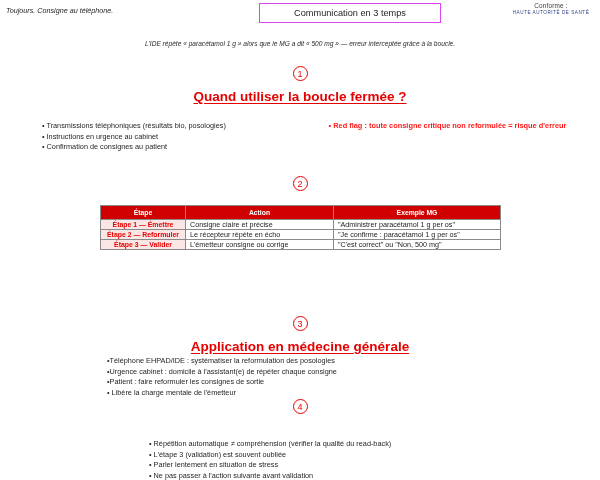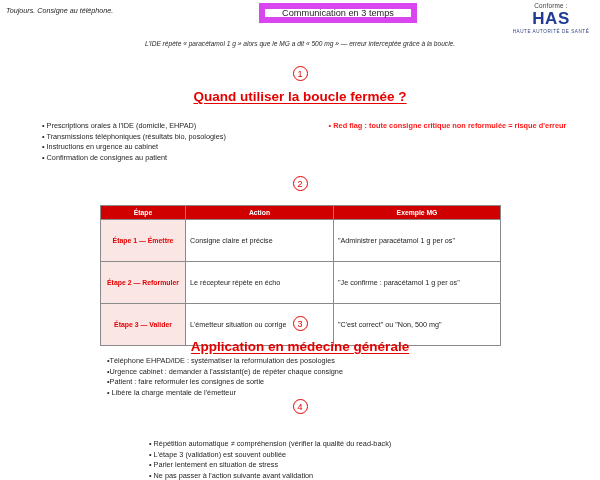--- a/index.html
+++ b/index.html
@@ -27,22 +27,22 @@
     left: 6px; top: 5px;
     font-size: 7.2px;
     font-style: italic;
     line-height: 11px;
     color: #262626;
     white-space: nowrap;
   }
   .title-box {
     position: absolute;
     left: 259px; top: 3px;
-    width: 158px; height: 20px;
-    border: 6px solid #d946ef;
+    width: 182px; height: 20px;
+    border: 1px solid #d946ef;
     background: #ffffff;
     display: flex;
     align-items: center;
     justify-content: center;
     font-size: 9.2px;
     color: #1d1d1d;
     box-sizing: border-box;
   }
   .has-logo {
     position: absolute;
@@ -132,21 +132,21 @@
   .tbl {
     position: absolute;
     left: 100px; top: 205px;
     width: 400px;
     border-collapse: collapse;
     table-layout: fixed;
     font-size: 7.2px;
   }
   .tbl th, .tbl td {
     border: 1px solid #8a8a8a;
-    padding: 16px 4px;
+    padding: 0 4px;
     vertical-align: middle;
   }
   .tbl th {
     background: #d10000;
     color: #ffffff;
     font-weight: bold;
     text-align: center;
     font-size: 6.8px;
     padding: 3px 2px;
   }
@@ -171,39 +171,32 @@
   <div class="intro-lines">
     <div>Toujours. Consigne au téléphone.</div>
   </div>
 
   <div class="title-box">
     <span>Communication en 3 temps</span>
   </div>
 
   <div class="has-logo">
     <div class="has-conforme">Conforme :</div>
-    <div class="has-mark">
-      <span>H</span><span>A</span><span>S</span>
-      <span class="has-swoosh">
-        
-      </span>
-    </div>
     <div class="has-sub">HAUTE AUTORITÉ DE SANTÉ</div>
   </div>
 
   <div class="italic-example">L'IDE répète « paracétamol 1 g » alors que le MG a dit « 500 mg » — erreur interceptée grâce à la boucle.</div>
 </div>
 
 <div class="sec" style="top:63px;">
   <span class="sec-num">1</span>
   <span class="sec-title">Quand utiliser la boucle fermée ?</span>
 </div>
 
 <div class="bullets" style="left:42px; top:121px;">
-  <div>• Prescriptions orales à l'IDE (domicile, EHPAD)</div>
   <div>• Transmissions téléphoniques (résultats bio, posologies)</div>
   <div>• Instructions en urgence au cabinet</div>
   <div>• Confirmation de consignes au patient</div>
 </div>
 
 <div class="redflag">• Red flag : toute consigne critique non reformulée = risque d'erreur</div>
 
 <div class="sec" style="top:173px;">
   <span class="sec-num">2</span>
 </div>
@@ -227,34 +220,34 @@
       <td class="cell">Consigne claire et précise</td>
       <td class="cell">"Administrer paracétamol 1 g per os"</td>
     </tr>
     <tr>
       <td class="step">Étape 2 — Reformuler</td>
       <td class="cell">Le récepteur répète en écho</td>
       <td class="cell">"Je confirme : paracétamol 1 g per os"</td>
     </tr>
     <tr>
       <td class="step">Étape 3 — Valider</td>
-      <td class="cell">L'émetteur situation ou corrige</td>
+      <td class="cell">L'émetteur consigne ou corrige</td>
       <td class="cell">"C'est correct" ou "Non, 500 mg"</td>
     </tr>
   </tbody>
 </table>
 
 <div class="sec" style="top:313px;">
   <span class="sec-num">3</span>
   <span class="sec-title">Application en médecine générale</span>
 </div>
 
 <div class="bullets" style="left:107px; top:356px;">
   <div>•Téléphone EHPAD/IDE : systématiser la reformulation des posologies</div>
-  <div>•Urgence cabinet : demander à l'assistant(e) de répéter chaque consigne</div>
+  <div>•Urgence cabinet : domicile à l'assistant(e) de répéter chaque consigne</div>
   <div>•Patient : faire reformuler les consignes de sortie</div>
   <div>• Libère la charge mentale de l'émetteur</div>
 </div>
 
 <div class="sec" style="top:396px;">
   <span class="sec-num">4</span>
 </div>
 
 <div class="bullets" style="left:110px; top:439px;margin-left:39px;">
   <div>• Répétition automatique ≠ compréhension (vérifier la qualité du read-back)</div>

